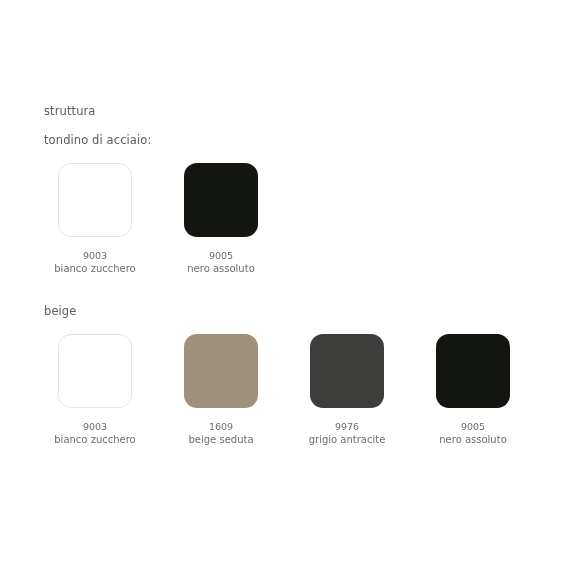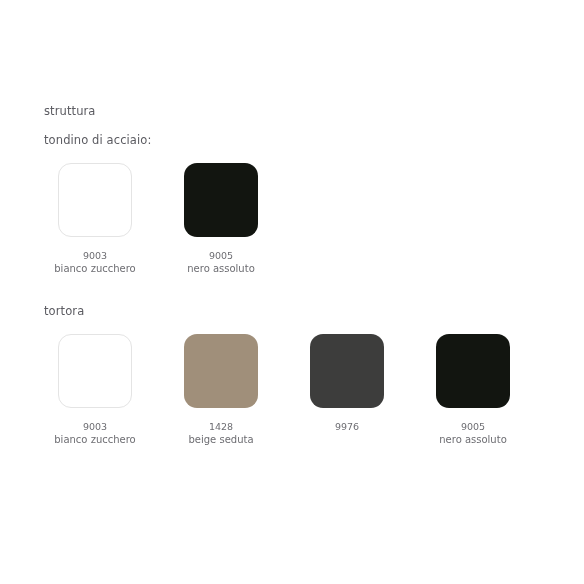--- a/index.html
+++ b/index.html
@@ -123,44 +123,45 @@
         <div class="swatch-caption">
           <span class="swatch-code">9005</span>
           <span class="swatch-name">nero assoluto</span>
         </div>
       </div>
 
     </div>
   </div>
 
   <div class="section section--seat">
-    <div class="section-title">tortora</div>
+    <div class="section-title">beige</div>
 
     <div class="swatch-row">
 
       <div class="swatch-item">
         <div class="swatch-chip has-outline" style="background: rgb(255, 255, 255);"></div>
         <div class="swatch-caption">
           <span class="swatch-code">9003</span>
           <span class="swatch-name">bianco zucchero</span>
         </div>
       </div>
 
       <div class="swatch-item">
         <div class="swatch-chip" style="background: rgb(160, 143, 122);"></div>
         <div class="swatch-caption">
-          <span class="swatch-code">1428</span>
+          <span class="swatch-code">1609</span>
           <span class="swatch-name">beige seduta</span>
         </div>
       </div>
 
       <div class="swatch-item">
         <div class="swatch-chip" style="background: rgb(61, 61, 60);"></div>
         <div class="swatch-caption">
           <span class="swatch-code">9976</span>
+          <span class="swatch-name">grigio antracite</span>
         </div>
       </div>
 
       <div class="swatch-item">
         <div class="swatch-chip" style="background: rgb(18, 21, 16);"></div>
         <div class="swatch-caption">
           <span class="swatch-code">9005</span>
           <span class="swatch-name">nero assoluto</span>
         </div>
       </div>

